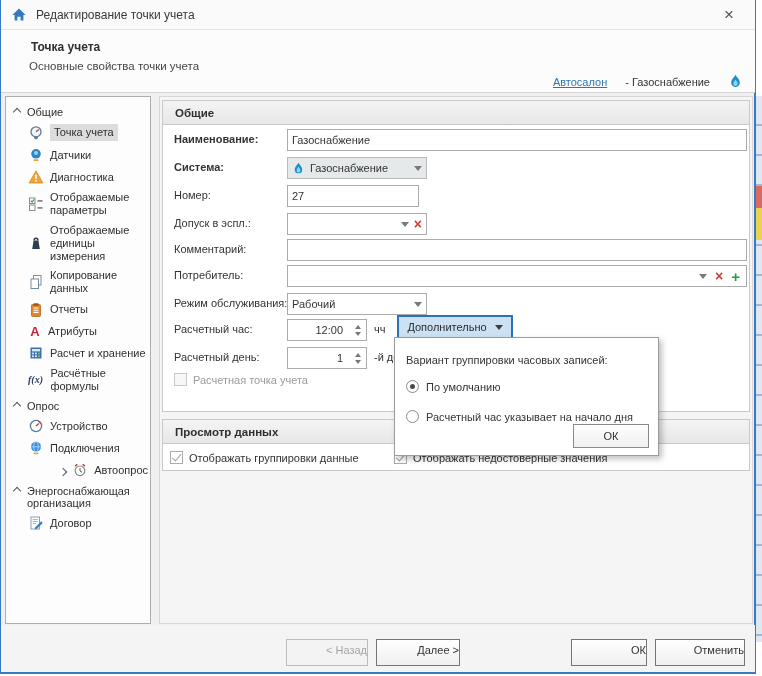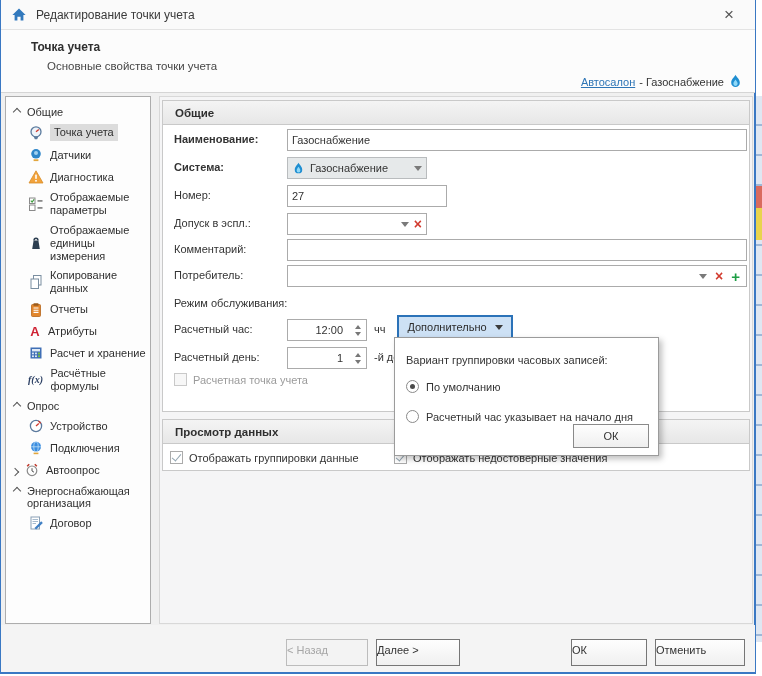--- a/index.html
+++ b/index.html
@@ -21,54 +21,54 @@
               border-bottom:1px solid #e3e3e3; display:flex; align-items:center; }
   .titlebar .ttl { margin-left:9px; font-size:12px; color:#3a3a3a; }
   .icon16 { width:16px; height:16px; display:inline-block; flex-shrink:0; }
   .home { margin-left:10px; }
   .close-btn { position:absolute; right:14px; top:4px; width:24px; height:22px; text-align:center;
                font-size:17px; line-height:22px; color:#555; cursor:default; }
 
   .hdr { position:absolute; left:0; top:30px; width:754px; height:63px; background:#fcfcfc;
          border-bottom:1px solid #d5d5d5; }
   .hdr .h1 { position:absolute; left:30px; top:10px; font-weight:bold; font-size:12px; color:#2f2f2f; }
-  .hdr .h2 { position:absolute; left:28px; top:30px; font-size:11.5px; color:#474747;margin-left:18px; }
-  .hdr .ctx { position:absolute; right:12px; top:44px; display:flex; align-items:center; gap:4px; }
+  .hdr .h2 { position:absolute; left:28px; top:30px; font-size:11.5px; color:#474747; }
+  .hdr .ctx { position:absolute; right:12px; top:44px; display:flex; align-items:center; gap:18px; }
   .hdr .ctx a { color:#2e75b6; text-decoration:underline; }
   .flame14 { width:15px; height:15px; display:inline-block; }
 
   
   .sidebar { position:absolute; left:4px; top:96px; width:146px; height:528px; background:#fdfdfd;
              border:1px solid #adadad; overflow:hidden; padding-top:5px; }
   .tree-sec { display:flex; align-items:flex-start; gap:7px; padding:4px 2px 3px 8px; color:#2f2f2f; }
   .chev { width:6px; height:6px; display:inline-block; margin-top:3px; flex-shrink:0; }
   .chev-up   { border-top:1.6px solid #555; border-left:1.6px solid #555; transform:rotate(45deg); }
   .chev-right{ border-top:1.6px solid #555; border-right:1.6px solid #555; transform:rotate(45deg); }
   .tree-item { display:flex; align-items:center; gap:6px; padding:3px 2px 3px 22px; line-height:1.2; }
-  .tree-item.with-chev { padding-left:6px; }
+  .tree-item.with-chev { padding-left:6px;justify-content:flex-end; }
   .tree-item .lbl { color:#2f2f2f; }
   .tree-item.selected .lbl { background:#dcdcdc; padding:2px 4px; }
   .fx { font-family:"Liberation Serif","DejaVu Serif",serif; font-style:italic; font-weight:bold;
         color:#2b3f63; font-size:10px; width:18px; display:inline-block; }
   .attrA { color:#cf2233; font-weight:bold; font-size:13px; width:14px; text-align:center; display:inline-block; }
 
   
   .main { position:absolute; left:158px; top:96px; width:594px; height:528px; background:#f5f5f6;
           border:1px solid #d8d8d8; }
   .groupbox { position:absolute; left:2px; width:588px; border:1px solid #c9c9c9; background:#fff; }
   .gb-hdr { height:24px; background:linear-gradient(#f4f4f4,#e7e7e7); border-bottom:1px solid #c9c9c9;
             font-weight:bold; color:#2f2f2f; line-height:24px; padding-left:12px; font-size:11.5px; }
   .g1 { top:3px; height:312px; }
   .g2 { top:322px; height:52px; }
 
   .flabel { position:absolute; left:14px; color:#333; }
   .flabel.b { font-weight:bold; }
   .tb { position:absolute; left:127px; height:22px; border:1px solid #ababab; background:#fff;
         font-family:inherit; font-size:11px; color:#333; padding:0 4px; }
-  .tb.long { width:460px; } .tb.short { width:160px; }
+  .tb.long { width:460px; } .tb.short { width:132px; }
   .combo { position:absolute; left:127px; width:140px; height:22px; border:1px solid #ababab; background:#fff;
            display:flex; align-items:center; padding:0 4px; gap:5px; }
   .combo.dis { background:#e6e9ea; border-color:#b9bcbe; }
   .caret { width:0; height:0; border-left:4px solid transparent; border-right:4px solid transparent;
            border-top:5px solid #7a7a7a; display:inline-block; }
   .combo .caret { margin-left:auto; }
   .redx { color:#d23b2f; font-weight:bold; font-size:14px; line-height:1; }
   .greenp { color:#1e9e45; font-weight:bold; font-size:15px; line-height:1; }
   .combo-wide { position:absolute; left:127px; width:460px; height:22px; border:1px solid #ababab;
                 background:#fff; display:flex; align-items:center; padding:0 6px; gap:8px; }
@@ -102,21 +102,21 @@
            position:relative; flex-shrink:0; }
   .radio.sel::after { content:""; position:absolute; left:3px; top:3px; width:5px; height:5px;
            border-radius:50%; background:#4a4a4a; }
   .popup .okb { position:absolute; left:178px; top:86px; width:76px; height:24px;
         background:linear-gradient(#fefefe,#efefef); border:1px solid #8a8a8a; text-align:center;
         line-height:22px; color:#333; }
 
   
   .footer { position:absolute; left:0; top:625px; width:754px; height:47px; background:#f4f4f4; }
   .btn { position:absolute; top:14px; height:27px; background:linear-gradient(#fefefe,#f0f0f0);
-         border:1px solid #767676; text-align:left; line-height:21px; color:#333; }
+         border:1px solid #767676; text-align:right; line-height:21px; color:#333; }
   .btn.disabled { border-color:#bcbcbc; color:#a6a6a6; background:#f3f3f3; }
   .b-back{ left:285px; width:82px; } .b-next{ left:375px; width:84px; }
   .b-ok{ left:570px; width:76px; } .b-cancel{ left:654px; width:90px; }
 </style>
 </head>
 <body>
 
 <div class="win">
 
   <div class="titlebar">
@@ -336,20 +336,24 @@
     <div class="combo-wide" style="top:168px">
       <span></span>
       <span class="right">
         <span class="caret"></span>
         <span class="redx">×</span>
         <span class="greenp">+</span>
       </span>
     </div>
 
     <span class="flabel" style="top:200px">Режим обслуживания:</span>
+    <div class="combo" style="top:196px">
+      <span>Рабочий</span>
+      <span class="caret"></span>
+    </div>
 
     <span class="flabel" style="top:226px">Расчетный час:</span>
     <div class="spin" style="top:222px">
       <input value="12:00" style="">
       <span class="arrows">
           <span class="arr-up"></span>
           <span class="arr-dn"></span>
         </span>
     </div>
     <span class="suffix" style="top:226px">чч</span>

